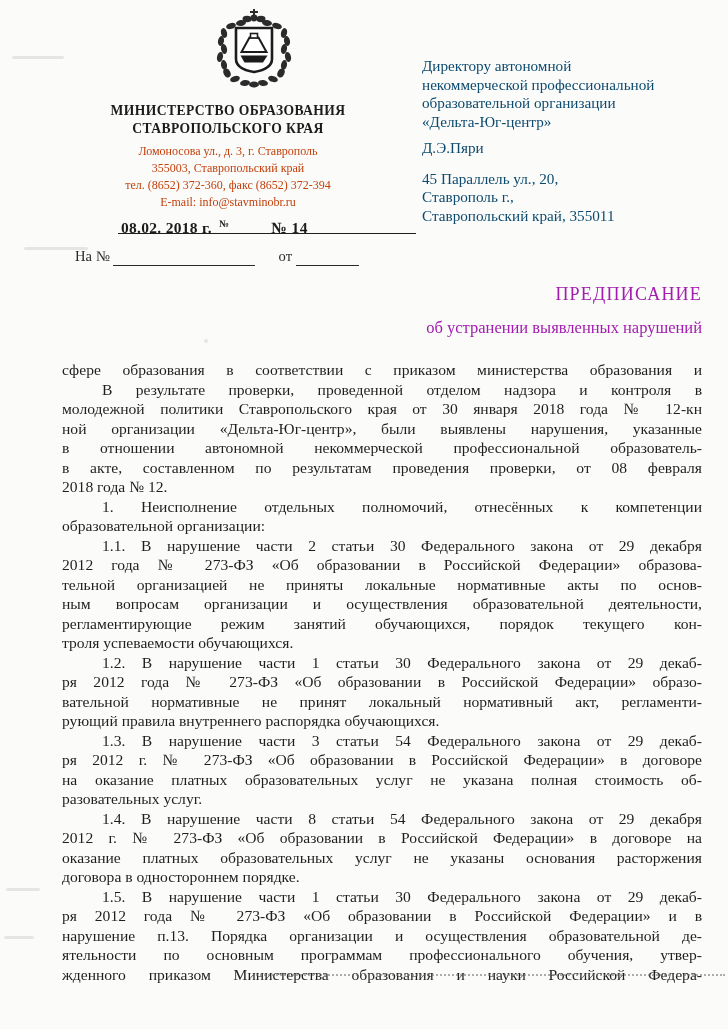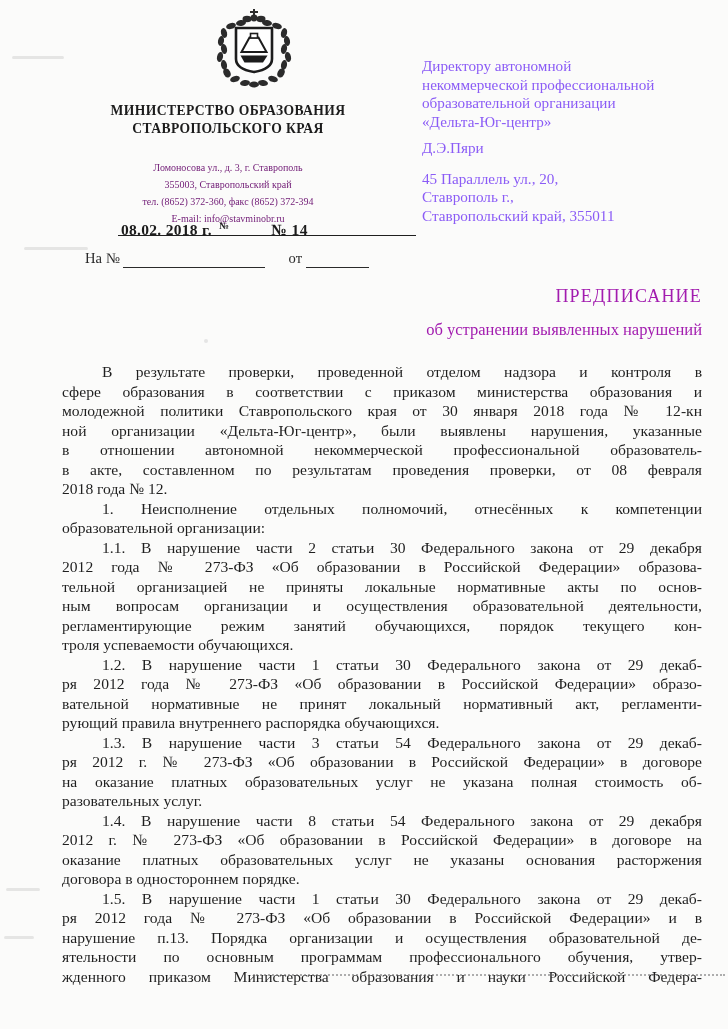--- a/index.html
+++ b/index.html
@@ -23,31 +23,31 @@
   .emblem-wrap { margin-top:0; transform:translateX(26px); }
   .ministry-name {
     margin-top:8px;
     font-weight:bold;
     font-size:13.6px;
     line-height:17.5px;
     letter-spacing:.4px;
     color:#1c1c1c;
   }
   .contact-block {
-    margin-top:22px;
-    font-size:10px;
+    margin-top:6px;
+    font-size:12px;
     line-height:17px;
-    color:#701a75;
+    color:#c2410c;
   }
   .lh-right {
     flex:1;
     padding:49px 0 0 28px;
     font-size:15.2px;
     line-height:18.5px;
-    color:#8b5cf6;
+    color:#0c4a6e;
   }
   .addressee-person { margin-top:8px; }
   .addressee-address { margin-top:12px; }
   
   .ref-block { margin-top:-6px; }
   .ref-row1 {
     position:relative;
     margin-left:56px;
     width:298px;
     height:25px;
@@ -63,21 +63,21 @@
     border-top:1.7px solid #1f1f1f;
   }
   .ref-date { position:relative; margin-left:3px; letter-spacing:.3px; }
   .ref-small-no {
     position:relative; top:-6px;
     font-size:10px; font-weight:bold;
     margin-left:7px;
   }
   .ref-number { position:relative; margin-left:42px; letter-spacing:.5px; }
   .ref-row2 {
-    margin-left:23px;
+    margin-left:13px;
     width:284px;
     margin-top:1px;
     display:flex;
     align-items:flex-end;
     font-size:14.6px;
     color:#2a2a2a;
     font-family:Liberation Serif, serif;
   }
   .ref-row2 .lbl { line-height:20px; flex:none; }
   .uline { height:20px; border-bottom:1.4px solid #2a2a2a; flex:none; }
@@ -208,22 +208,22 @@
     </div>
   </div>
 
   <div class="doc-title-block">
     <div class="doc-title">ПРЕДПИСАНИЕ</div>
     <div class="doc-subtitle">об устранении выявленных нарушений</div>
   </div>
 
   <div class="doc-body">
       <div>
+        <div class="bline">сфере образования в соответствии с приказом министерства образования и</div>
         <div class="bline first">В результате проверки, проведенной отделом надзора и контроля в</div>
-        <div class="bline">сфере образования в соответствии с приказом министерства образования и</div>
         <div class="bline">молодежной политики Ставропольского края от 30 января 2018 года № 12-кн</div>
         <div class="bline">ной организации «Дельта-Юг-центр», были выявлены нарушения, указанные</div>
         <div class="bline">в отношении автономной некоммерческой профессиональной образователь-</div>
         <div class="bline">в акте, составленном по результатам проведения проверки, от 08 февраля</div>
         <div class="bline last">2018 года  № 12.</div>
       </div>
       <div>
         <div class="bline first">1. Неисполнение отдельных полномочий, отнесённых к компетенции</div>
         <div class="bline last">образовательной организации:</div>
       </div>

